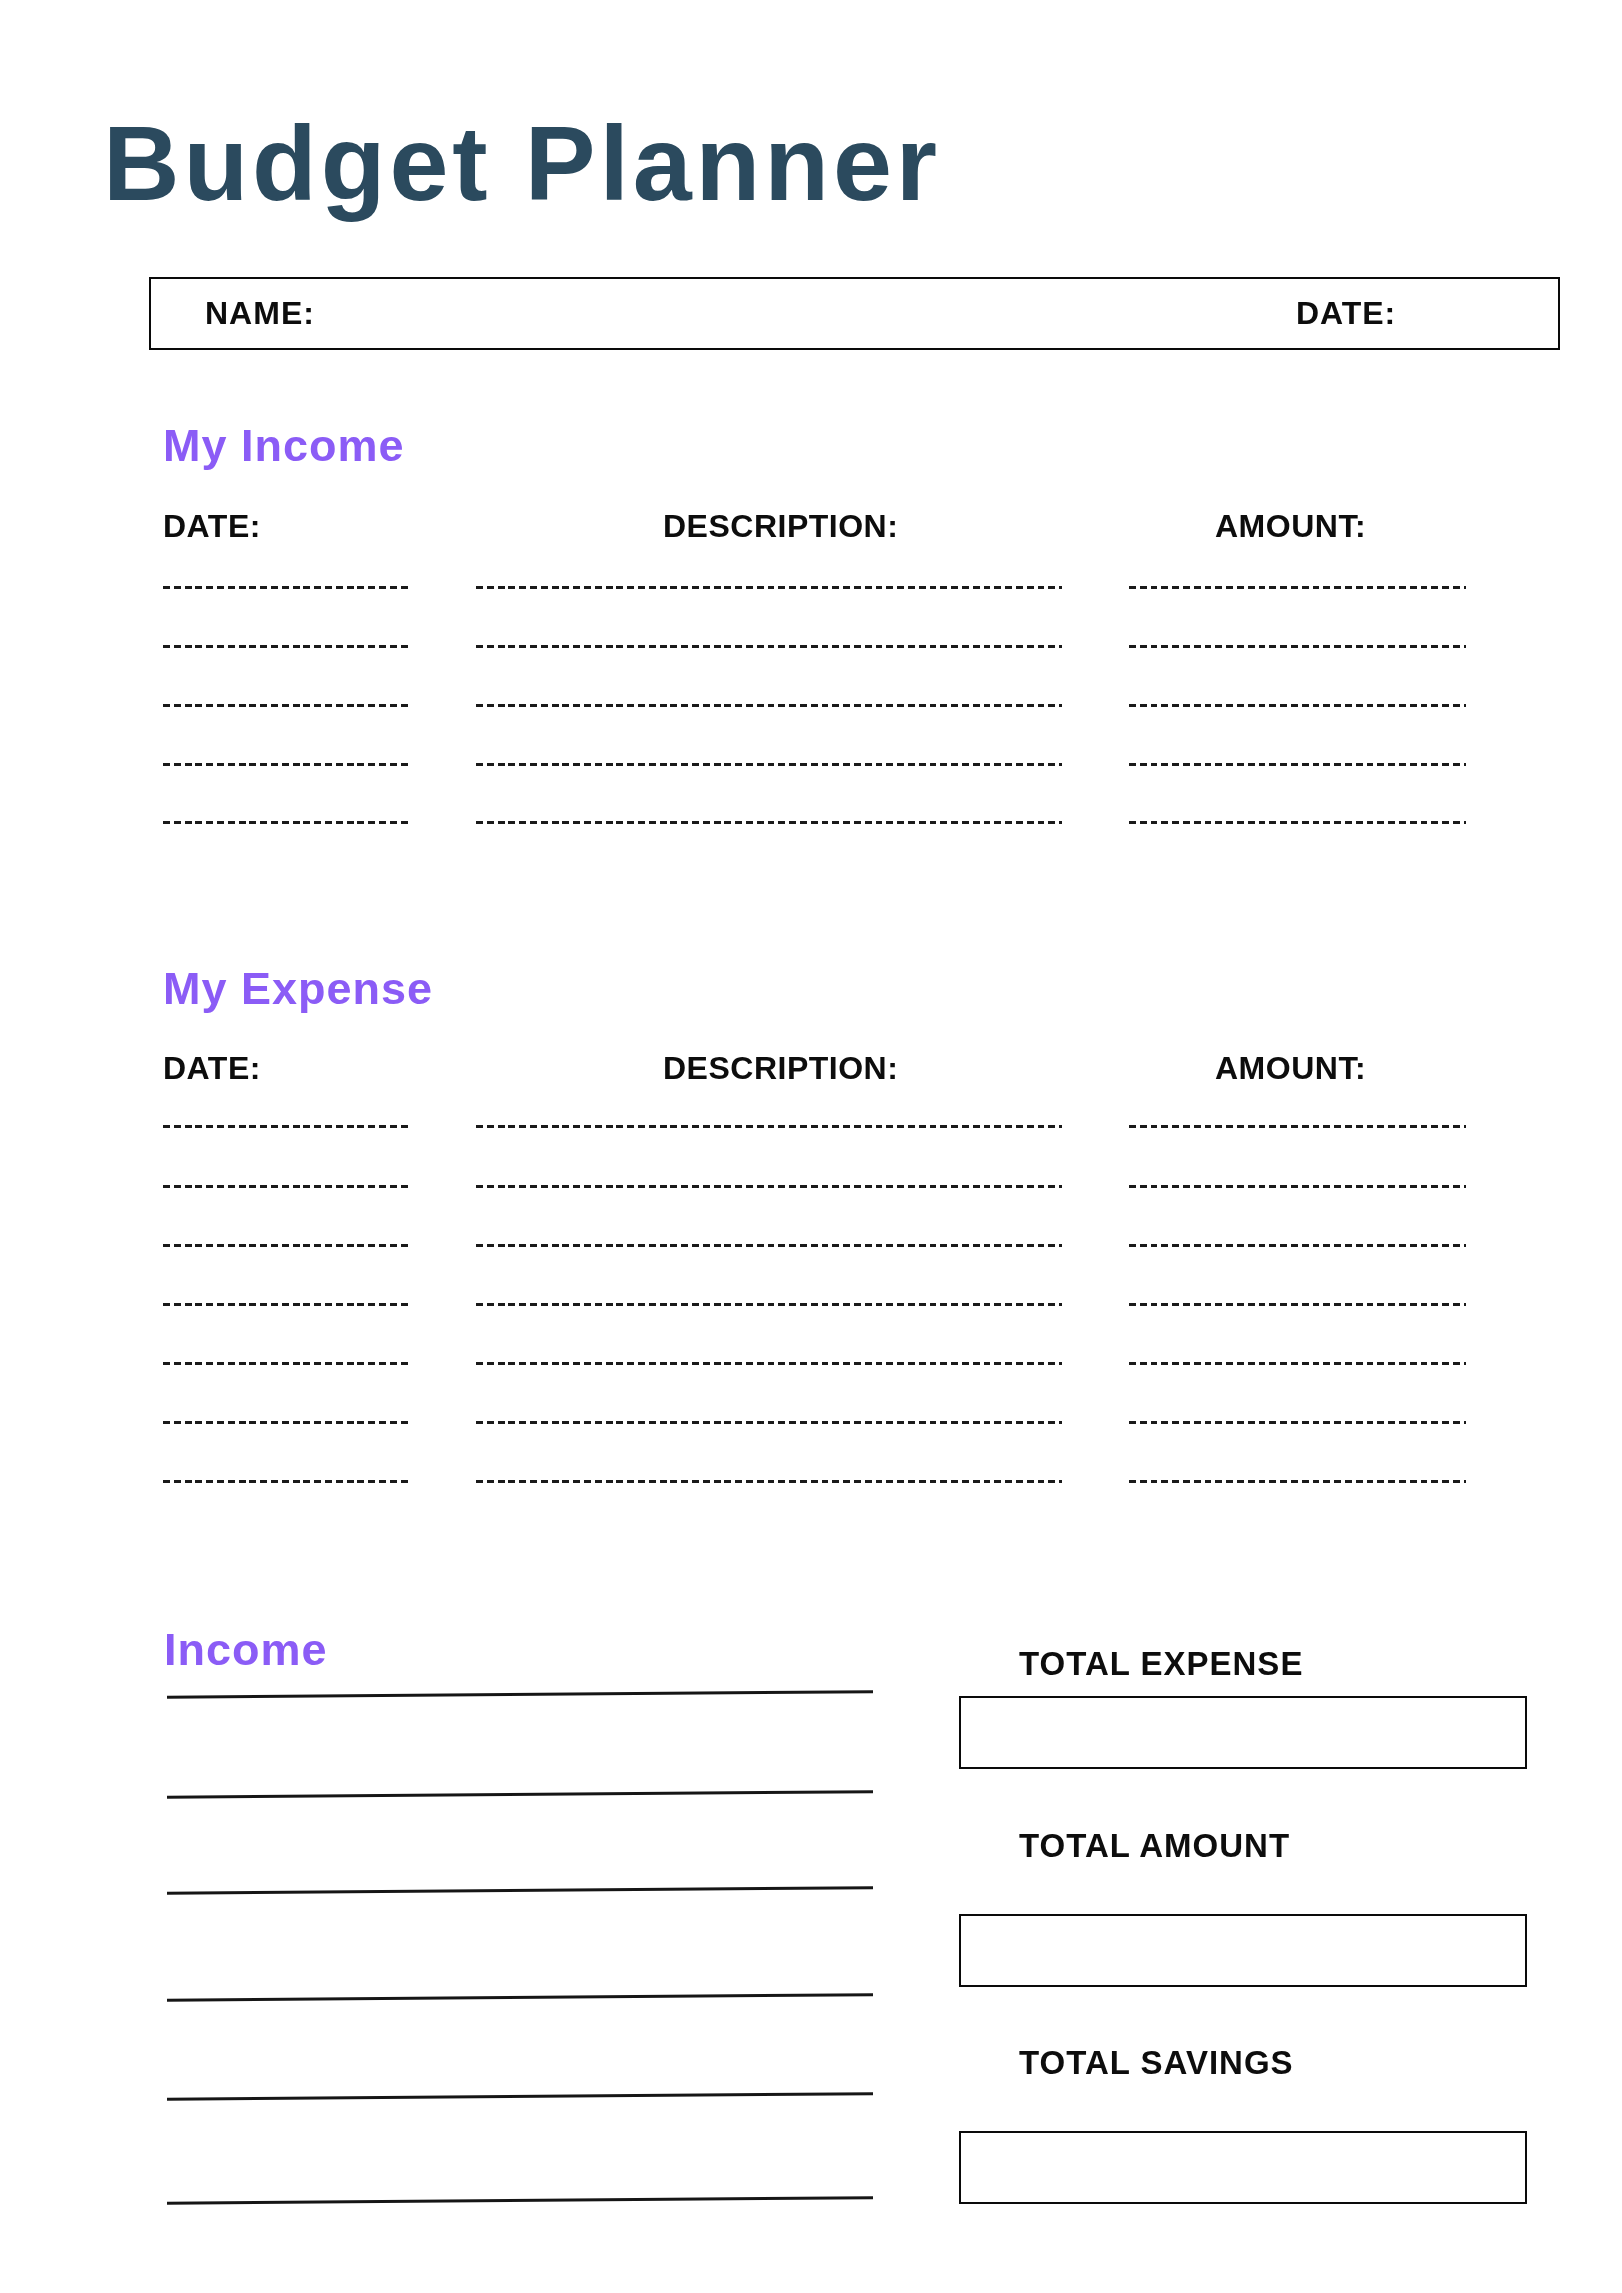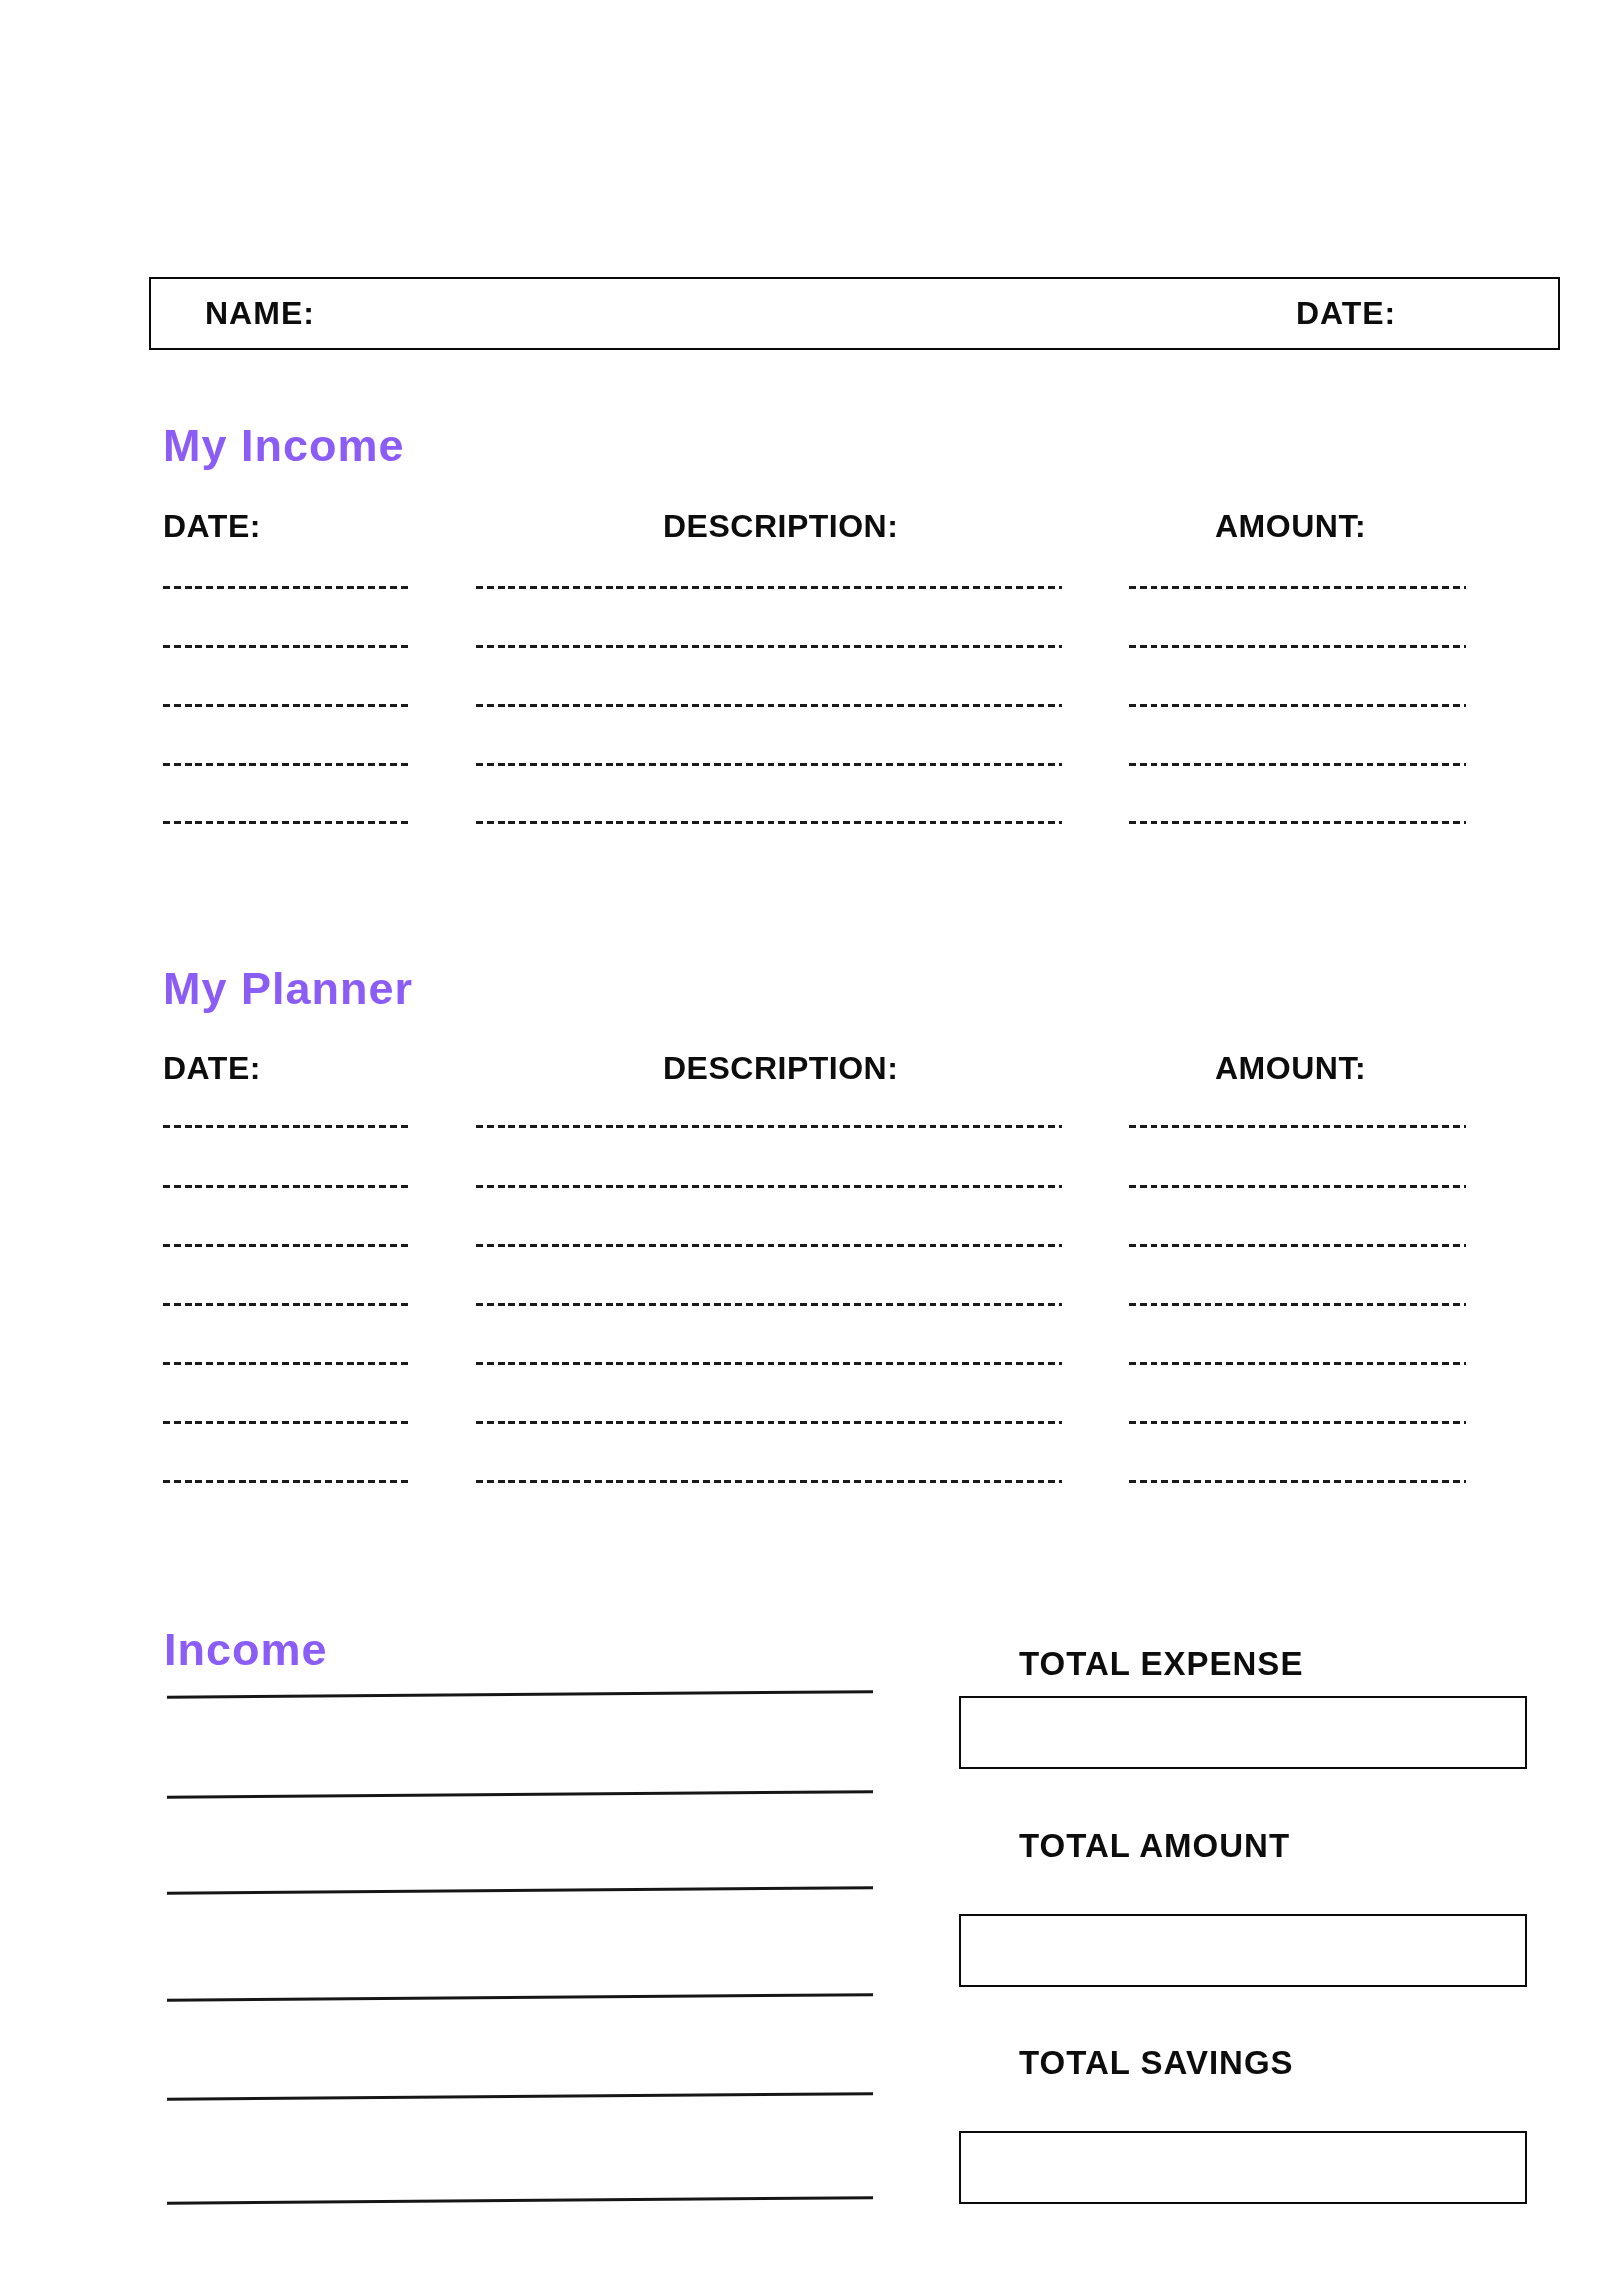--- a/index.html
+++ b/index.html
@@ -92,20 +92,21 @@
     width: 568px; height: 73px;
     border: 2.9px solid #0a0a0a;
     background: #ffffff;
   }
 </style>
 </head>
 <body>
 
 <div class="page">
 
+  <div class="abs page-title">Budget Planner</div>
 
   <div class="abs header-box">
     <span class="field-label name-label">NAME:</span>
     <span class="fill-area"></span>
     <span class="field-label date-label">DATE:</span>
     <span class="fill-area"></span>
   </div>
 
   <div class="abs section-heading" style="left:163px; top:423px;">My Income</div>
   <div class="abs col-header" style="left:163px; top:510px;">DATE:</div>
@@ -122,21 +123,21 @@
       <div class="dash-line col-description" style="top: 704px;"></div>
       <div class="dash-line col-amount" style="top: 704px;"></div>
       <div class="dash-line col-date" style="top: 763px;"></div>
       <div class="dash-line col-description" style="top: 763px;"></div>
       <div class="dash-line col-amount" style="top: 763px;"></div>
       <div class="dash-line col-date" style="top: 821px;"></div>
       <div class="dash-line col-description" style="top: 821px;"></div>
       <div class="dash-line col-amount" style="top: 821px;"></div>
     </div>
 
-  <div class="abs section-heading" style="left:163px; top:966px;">My Planner</div>
+  <div class="abs section-heading" style="left:163px; top:966px;">My Expense</div>
   <div class="abs col-header" style="left:163px; top:1052px;">DATE:</div>
   <div class="abs col-header" style="left:663px; top:1052px;">DESCRIPTION:</div>
   <div class="abs col-header" style="left:1215px; top:1052px;">AMOUNT:</div>
   <div id="expense-rows">
       <div class="dash-line col-date" style="top: 1125px;"></div>
       <div class="dash-line col-description" style="top: 1125px;"></div>
       <div class="dash-line col-amount" style="top: 1125px;"></div>
       <div class="dash-line col-date" style="top: 1185px;"></div>
       <div class="dash-line col-description" style="top: 1185px;"></div>
       <div class="dash-line col-amount" style="top: 1185px;"></div>

